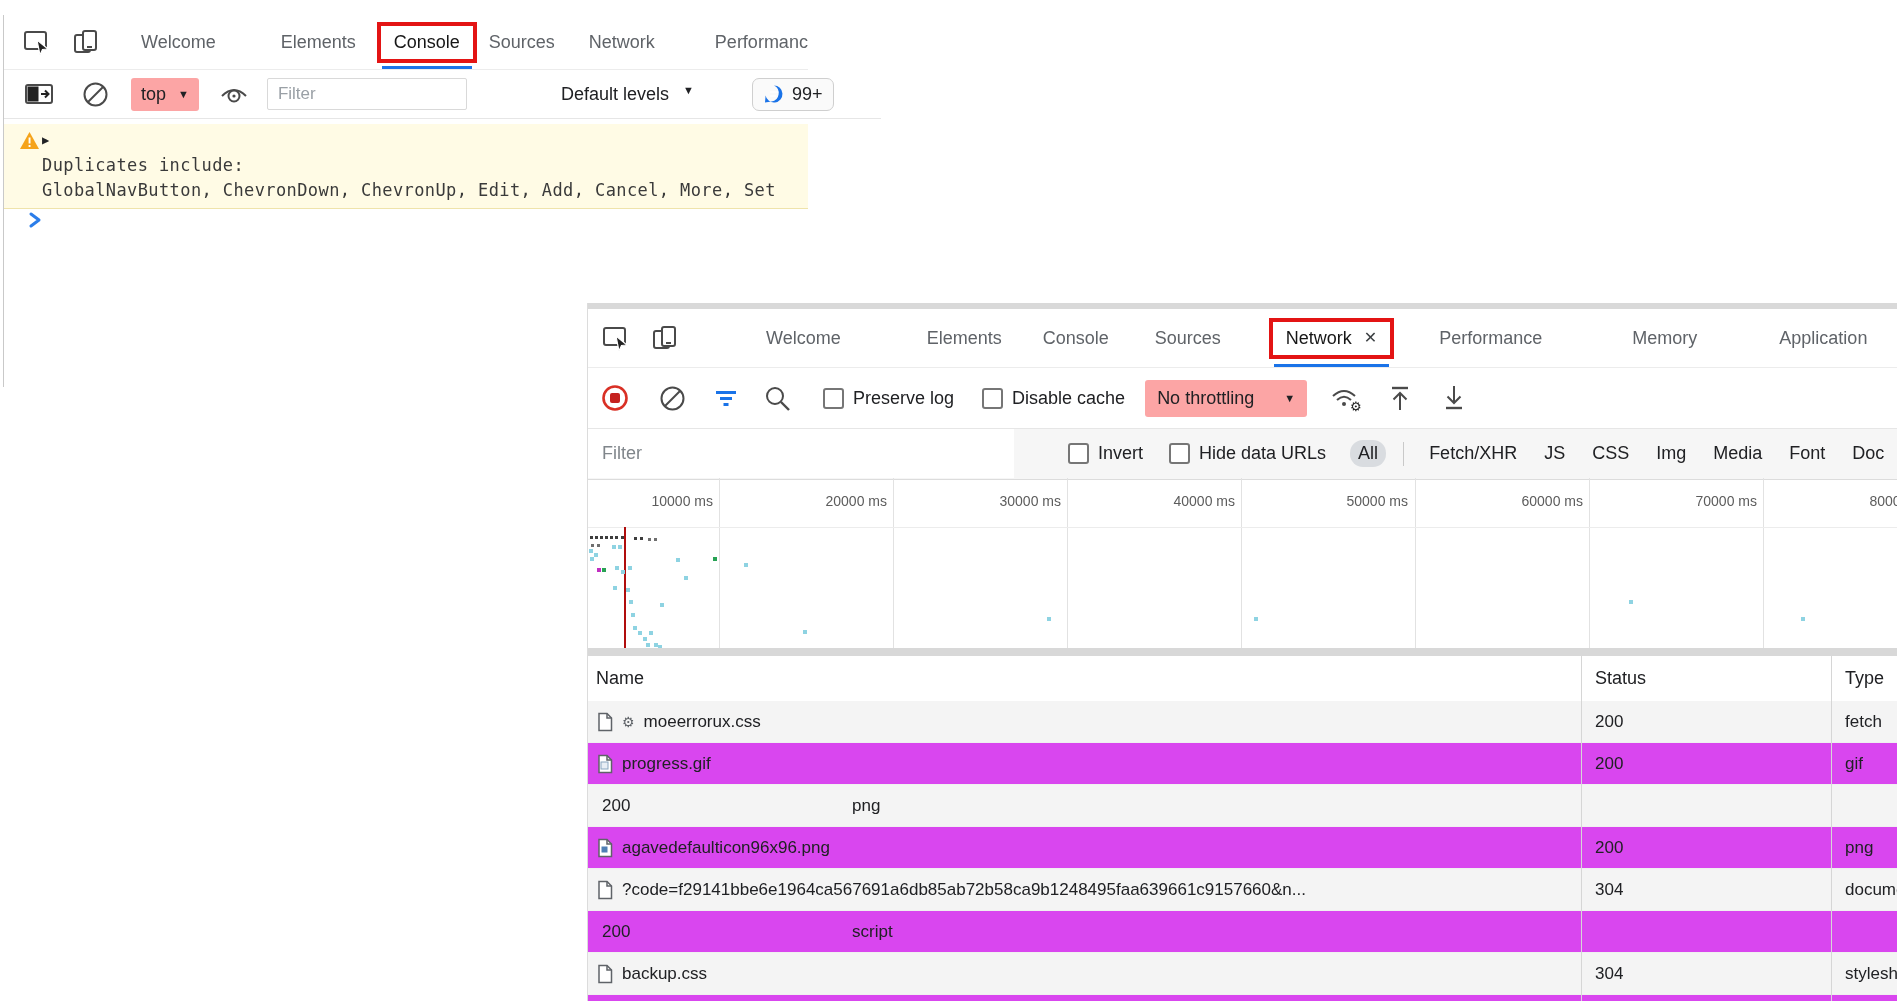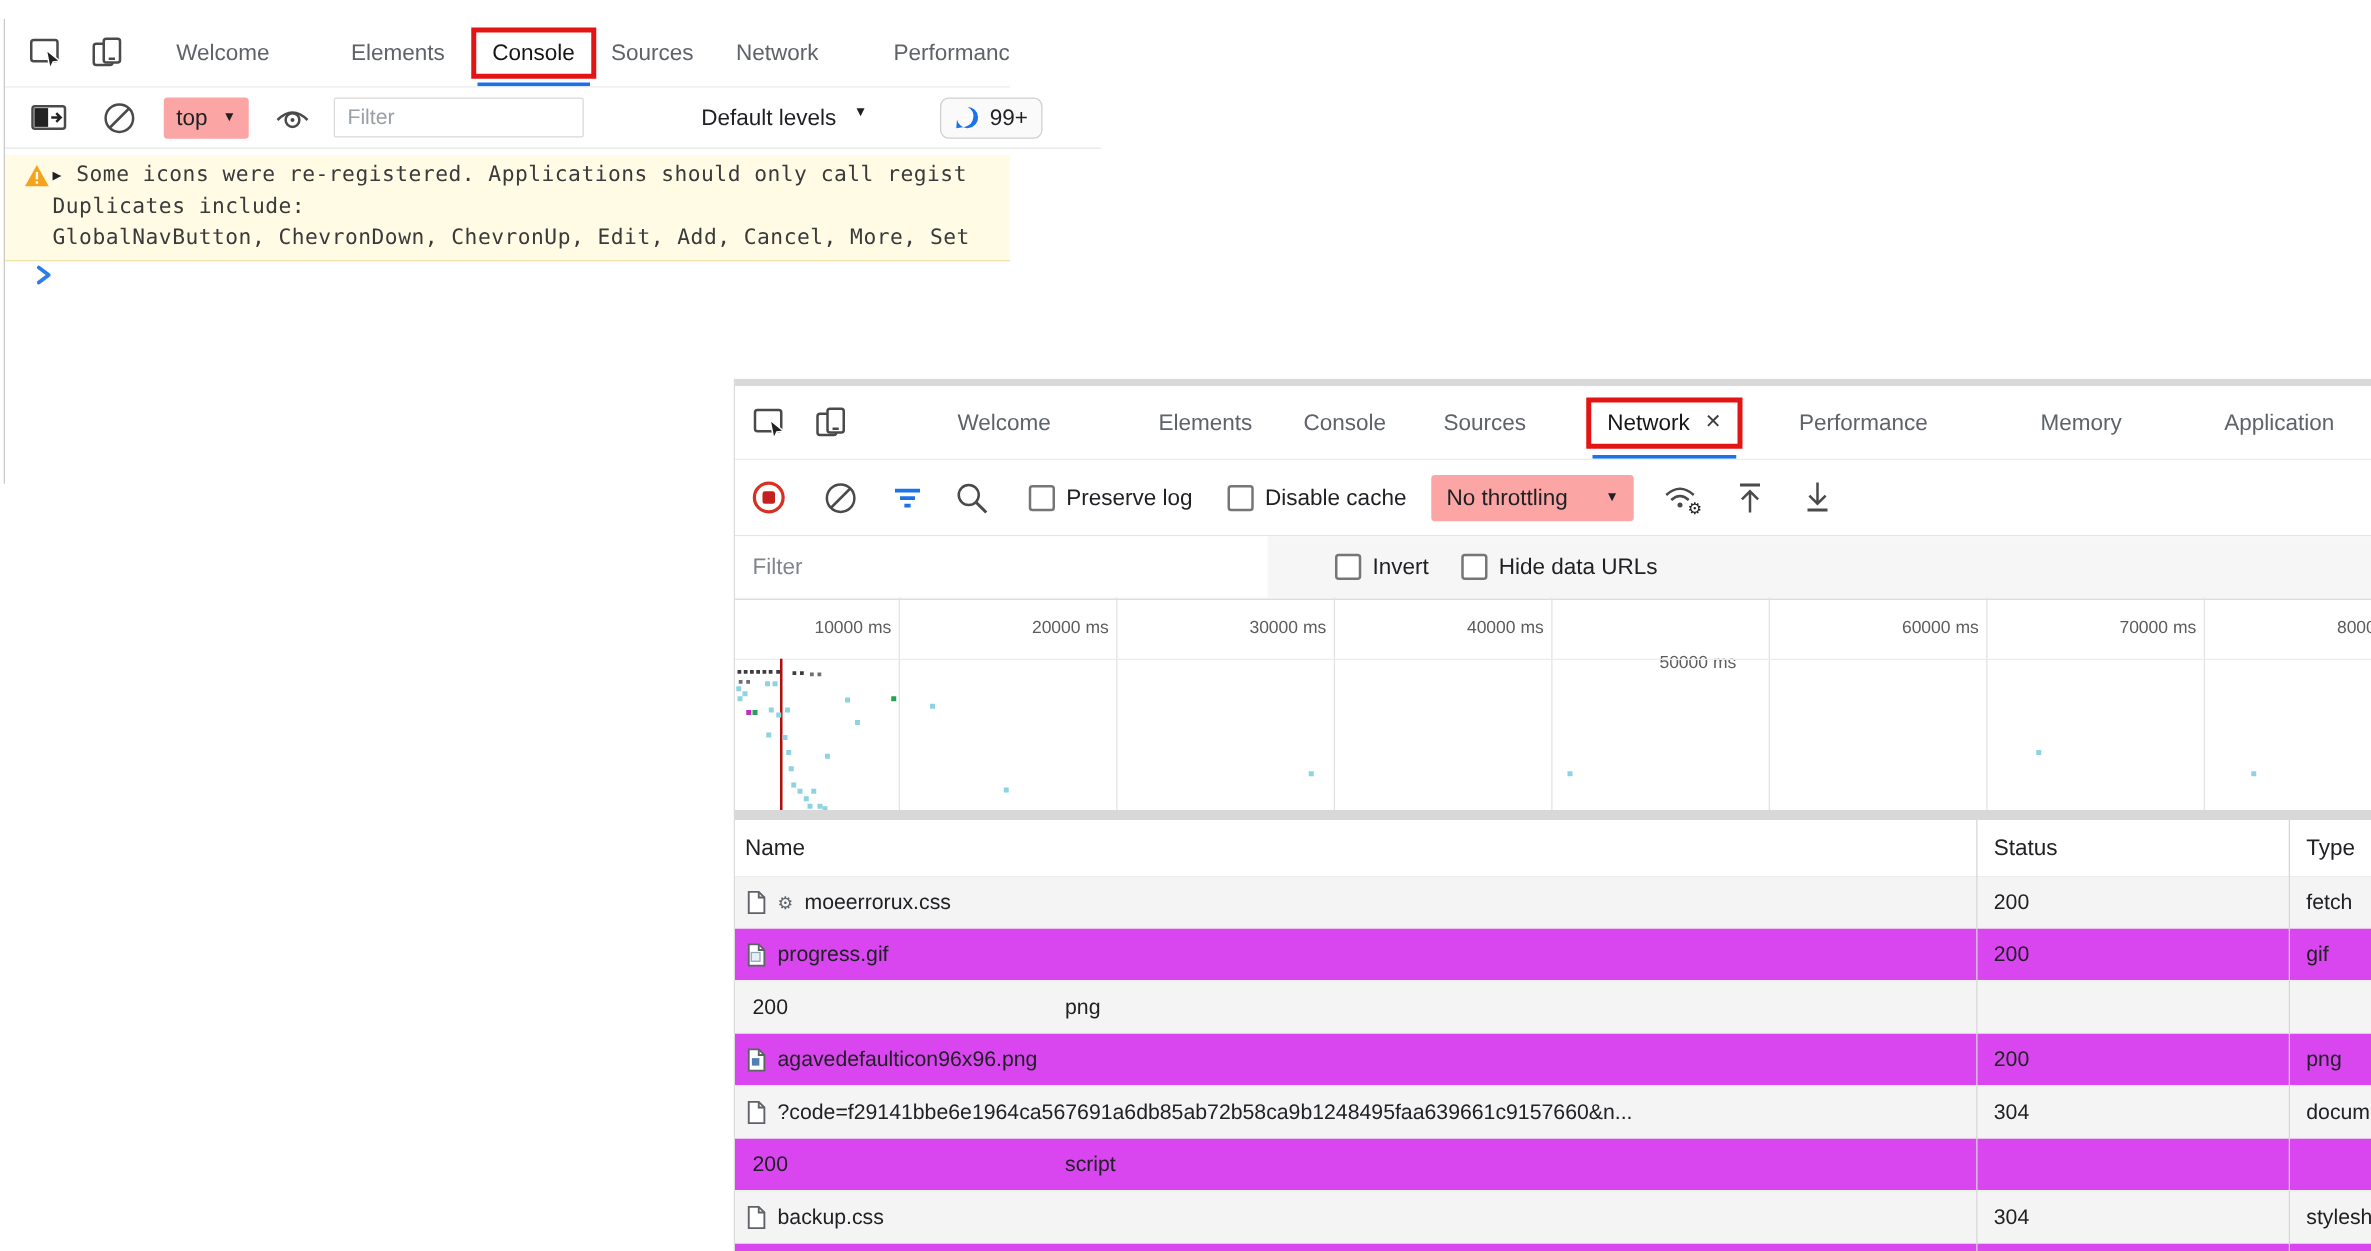--- a/index.html
+++ b/index.html
@@ -140,21 +140,20 @@
       <span>99+</span>
     </span>
   </div>
   <div id="w1-warning">
     <span class="warn-tri"><svg width="21" height="19" viewBox="0 0 21 19">
           <path d="M10.5 1 L20 18 H1 Z" fill="#f5a31a"></path>
           <rect x="9.6" y="6.5" width="1.9" height="6" fill="#fff"></rect>
           <rect x="9.6" y="14" width="1.9" height="2" fill="#fff"></rect>
         </svg></span>
     <span class="warn-exp">▶</span>
-    <span class="wl" id="warn-l1">Some icons were re-registered. Applications should only call regist</span>
     <span class="wl" id="warn-l2">Duplicates include:</span>
     <span class="wl" id="warn-l3">GlobalNavButton, ChevronDown, ChevronUp, Edit, Add, Cancel, More, Set</span>
   </div>
   <span id="w1-prompt"><svg width="14" height="18" viewBox="0 0 14 18">
         <path d="M3 3 L11 9 L3 15" fill="none" stroke="#2b7de9" stroke-width="3" stroke-linecap="round" stroke-linejoin="round"></path>
       </svg></span>
 </div>
 
 <div class="win" id="w2">
   <div id="w2-topstrip"></div>
@@ -240,38 +239,49 @@
         </svg>
       </span>
   </div>
   <div id="w2-filterrow">
     <input class="nf-input" placeholder="Filter" style="">
     <div class="fr-right">
       <span class="cb"></span>
       <span class="cklabel" style="margin-left:9px">Invert</span>
       <span class="cb" style="margin-left:26px"></span>
       <span class="cklabel" style="margin-left:9px;margin-right:24px">Hide data URLs</span>
+      <span id="type-pills" style="display:flex;align-items:center;gap:11px">
+          <span class="type-pill selected">All</span>
+          <span class="vsep"></span>
+          <span class="type-pill">Fetch/XHR</span>
+          <span class="type-pill">JS</span>
+          <span class="type-pill">CSS</span>
+          <span class="type-pill">Img</span>
+          <span class="type-pill">Media</span>
+          <span class="type-pill">Font</span>
+          <span class="type-pill">Doc</span>
+        </span>
     </div>
   </div>
 
   <div id="w2-gridlines">
       <div class="gridline" style="left: 131px;"></div>
       <div class="gridline" style="left: 305px;"></div>
       <div class="gridline" style="left: 479px;"></div>
       <div class="gridline" style="left: 653px;"></div>
       <div class="gridline" style="left: 827px;"></div>
       <div class="gridline" style="left: 1001px;"></div>
       <div class="gridline" style="left: 1175px;"></div>
     </div>
   <div id="w2-ticks">
       <span class="tick" style="left: 15px;">10000 ms</span>
       <span class="tick" style="left: 189px;">20000 ms</span>
       <span class="tick" style="left: 363px;">30000 ms</span>
       <span class="tick" style="left: 537px;">40000 ms</span>
-      <span class="tick" style="left: 691px; margin-top: 28px;">50000 ms</span>
+      <span class="tick" style="left: 710px;">50000 ms</span>
       <span class="tick" style="left: 885px;">60000 ms</span>
       <span class="tick" style="left: 1059px;">70000 ms</span>
       <span class="tick" style="left: 1233px;">80000 ms</span>
     </div>
   <div id="w2-labelrow-border"></div>
   <div id="w2-overview">
     <div id="ov-cursor" style="left: 36px; background: rgb(176, 13, 13);"></div>
   <span class="dot small" style="left: 2px; top: 9px; background: rgb(61, 61, 61);"></span>
       <span class="dot small" style="left: 7px; top: 9px; background: rgb(61, 61, 61);"></span>
       <span class="dot small" style="left: 12px; top: 9px; background: rgb(61, 61, 61);"></span>

